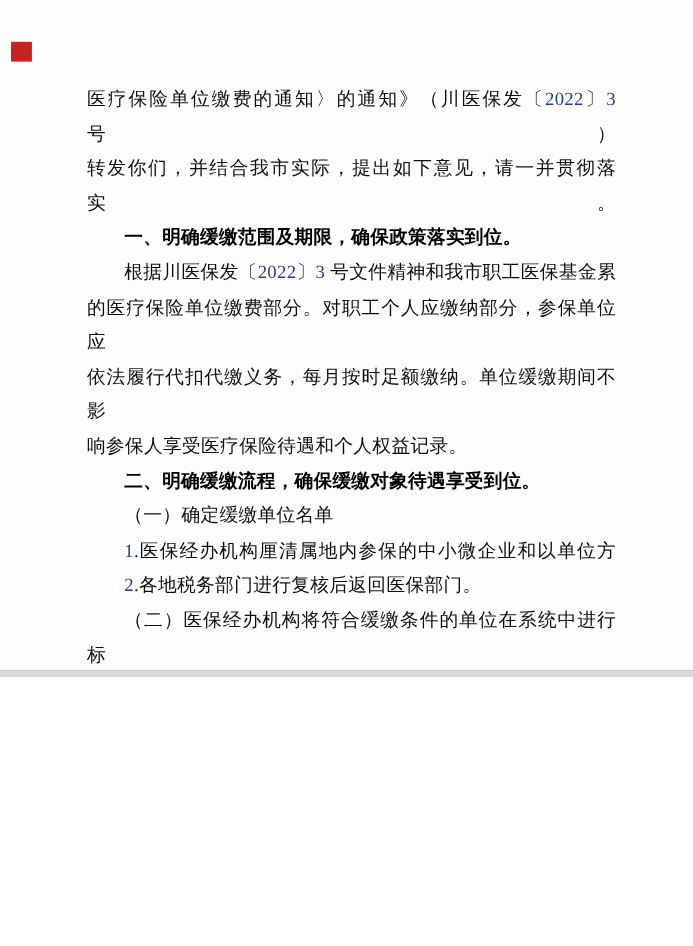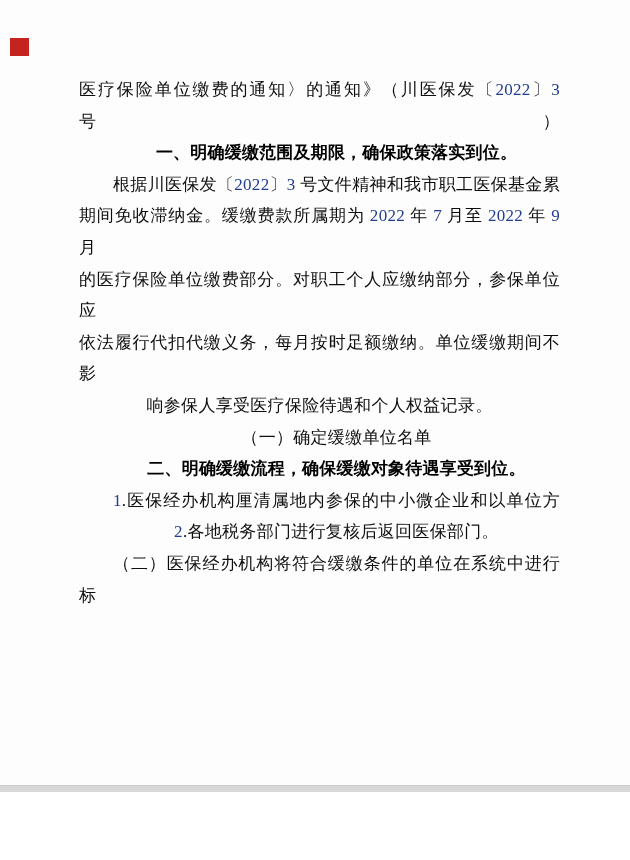--- a/index.html
+++ b/index.html
@@ -1,19 +1,19 @@
 <!DOCTYPE html>
 <html style="--page-bg: #fdfdfd; --text-black: #0e0e0e; --digit-blue: #223e93; --stamp-red: #c5231f; --bar-gray: #d8d8d8;"><head>
 <meta charset="utf-8">
 <style>
   html, body { margin: 0; padding: 0; background: #ffffff; }
   .page {
     position: relative;
     width: 630px;
-    height: 792px;
+    height: 616px;
     background: var(--page-bg, #fdfdfd);
     overflow: hidden;
     font-family: "Liberation Serif", serif;
   }
   .stamp {
     position: absolute;
     left: 10px;
     top: 38px;
     width: 19px;
     height: 18px;
@@ -24,21 +24,20 @@
     top: 74px;
     left: 79px;
     width: 481px;
   }
   .line {
     font-size: 17px;
     line-height: 31.6px;
     color: var(--text-black, #0e0e0e);
     letter-spacing: 0.3px;
     white-space: normal;
-    text-align: center;
   }
   .line.h {
     font-family: "Liberation Sans", sans-serif;
     font-weight: 700;
     color: #000000;
     letter-spacing: 0.2px;
   }
   .line.indent { text-indent: 2em; }
   .line.j {
     text-align: justify;
@@ -69,27 +68,27 @@
     border-top: 1px solid #cccccc;
   }
 </style>
 </head>
 <body>
 
 <div class="page">
   <div class="stamp"></div>
   <div class="content">
       <div class="line digits j">医疗保险单位缴费的通知〉的通知》（川医保发〔<span class="num">2022</span>〕<span class="num">3</span> 号）</div>
+      <div class="line digits j">转发你们，并结合我市实际，提出如下意见，请一并贯彻落实。</div>
       <div class="line digits h indent">一、明确缓缴范围及期限，确保政策落实到位。</div>
       <div class="line digits indent j">根据川医保发〔<span class="num">2022</span>〕<span class="num">3</span> 号文件精神和我市职工医保基金累</div>
-      <div class="line digits j">期间免收滞纳金。缓缴费款所属期为 <span class="num">2022</span> 年 <span class="num">7</span> 月至 <span class="num">2022</span> 年 <span class="num">9</span> 月</div>
       <div class="line digits j">的医疗保险单位缴费部分。对职工个人应缴纳部分，参保单位应</div>
       <div class="line digits j">依法履行代扣代缴义务，每月按时足额缴纳。单位缓缴期间不影</div>
       <div class="line digits">响参保人享受医疗保险待遇和个人权益记录。</div>
+      <div class="line digits h indent">二、明确缓缴流程，确保缓缴对象待遇享受到位。</div>
       <div class="line digits indent">（一）确定缓缴单位名单</div>
-      <div class="line digits h indent">二、明确缓缴流程，确保缓缴对象待遇享受到位。</div>
       <div class="line digits indent j"><span class="num">1</span>.医保经办机构厘清属地内参保的中小微企业和以单位方</div>
       <div class="line digits indent"><span class="num">2</span>.各地税务部门进行复核后返回医保部门。</div>
       <div class="line digits indent j">（二）医保经办机构将符合缓缴条件的单位在系统中进行标</div>
     </div>
   <div class="page-number digits">— <span class="num">2</span> —</div>
   <div class="bottom-bar"></div>
 </div>
 
 </body></html>

